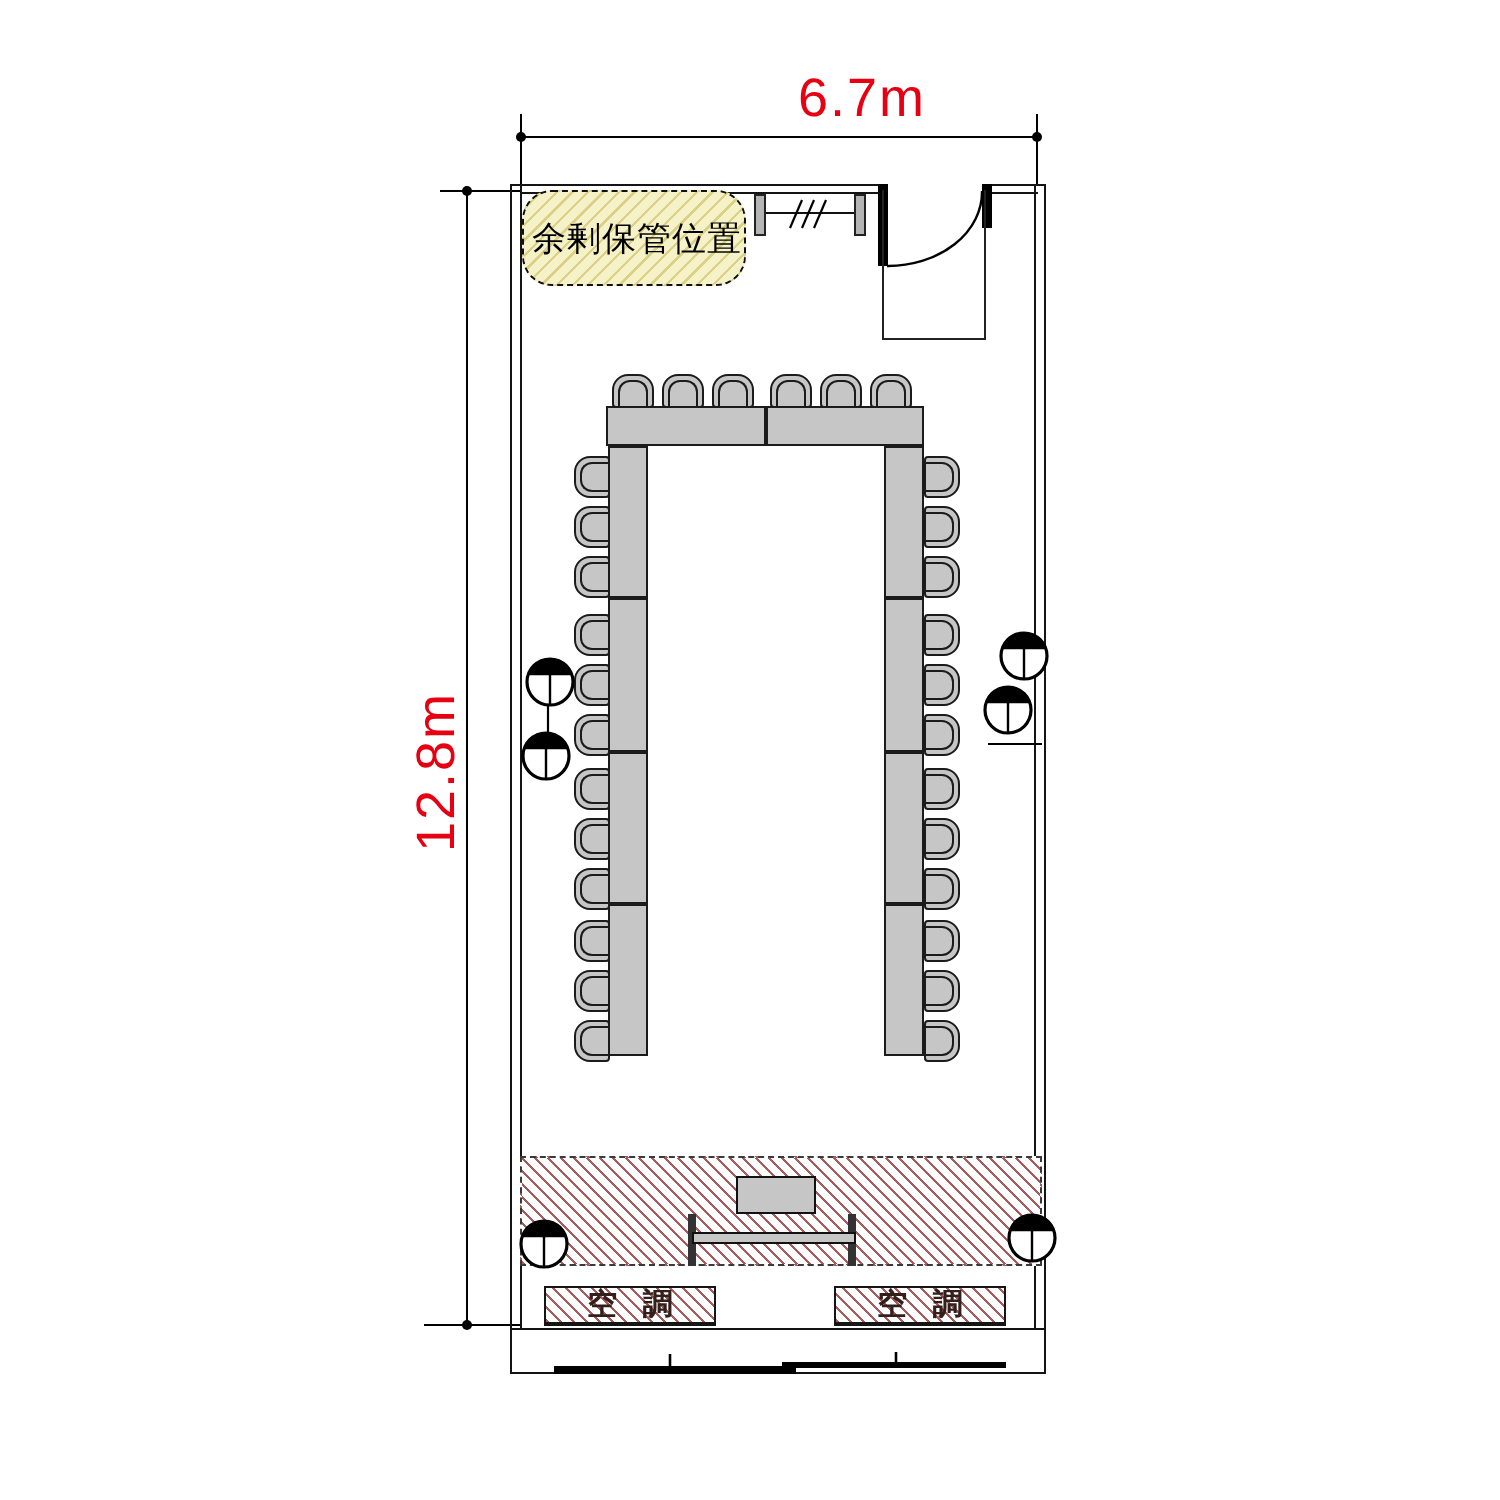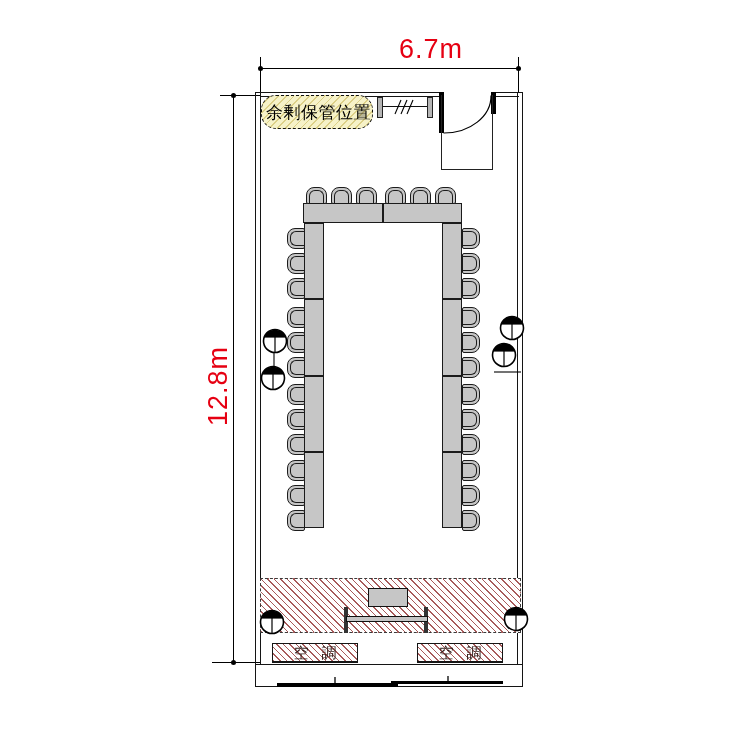--- a/index.html
+++ b/index.html
@@ -35,21 +35,21 @@
   
   .wb-post{background:#b5b5b5;border:1px solid #222;}
   
   #stage{border:1.5px dashed #3a3a3a;}
   #screen-box{background:#c6c6c6;border:1.4px solid #111;}
   .stand-post{background:#333;}
   #stand-bar{background:#c6c6c6;border:1px solid #111;}
   
   .hvac{border:1px solid #151515;border-bottom:2.5px solid #151515;
         display:flex;align-items:center;justify-content:center;}
-  .hvac .lbl{font-size:15px;font-weight:400;color:#33201d;letter-spacing:.85em;text-indent:.85em;line-height:17px;white-space:nowrap;}
+  .hvac .lbl{font-size:15px;font-weight:700;color:#33201d;letter-spacing:.85em;text-indent:.85em;line-height:17px;white-space:nowrap;}
   
   .glazing{background:#000;}
   #svg-layer{position:absolute;left:0;top:0;}
 </style>
 </head>
 <body>
 
 <div class="abs dim-line-h" style="left:260px;top:68px;width:258px;"></div>
 <div class="abs dim-line-v" style="left:260px;top:57px;height:36px;"></div>
 <div class="abs dim-line-v" style="left:518px;top:57px;height:36px;"></div>
@@ -73,21 +73,21 @@
 
 <div class="abs" style="left:444px;top:88px;width:48px;height:11px;background:#fff;"></div>
 <div class="abs" style="left:439px;top:92px;width:5px;height:41px;background:#000;"></div>
 <div class="abs" style="left:491px;top:92px;width:5px;height:22px;background:#000;"></div>
 <div class="abs" style="left:441px;top:95px;width:52px;height:75px;border:1.1px solid #222;border-top:none;"></div>
 
 <div class="abs wb-post" style="left:377px;top:97px;width:6px;height:21px;"></div>
 <div class="abs wb-post" style="left:427px;top:97px;width:6px;height:21px;"></div>
 <div class="abs" style="left:383px;top:106px;width:44px;height:1.2px;background:#111;"></div>
 
-<div id="storage" class="abs hatch-yellow" style="left:261px;top:95px;width:112px;height:34px;border-radius:15px;">
+<div id="storage" class="abs hatch-yellow" style="left:261px;top:95px;width:112px;height:48px;border-radius:15px;">
   <span class="lbl">余剰保管位置</span>
 </div>
 
 <div id="furniture-layer" class="abs" style="left:0;top:0;width:750px;height:750px;pointer-events:none;">
     <div class="abs table-seg" style="left: 303px; top: 203px; width: 79.5px; height: 20px;"></div>
     <div class="abs table-seg" style="left: 382.5px; top: 203px; width: 79.5px; height: 20px;"></div>
     <div class="abs table-seg" style="left: 304px; top: 223px; width: 20px; height: 76.25px;"></div>
     <div class="abs table-seg" style="left: 442px; top: 223px; width: 20px; height: 76.25px;"></div>
     <div class="abs table-seg" style="left: 304px; top: 299.25px; width: 20px; height: 76.25px;"></div>
     <div class="abs table-seg" style="left: 442px; top: 299.25px; width: 20px; height: 76.25px;"></div>

